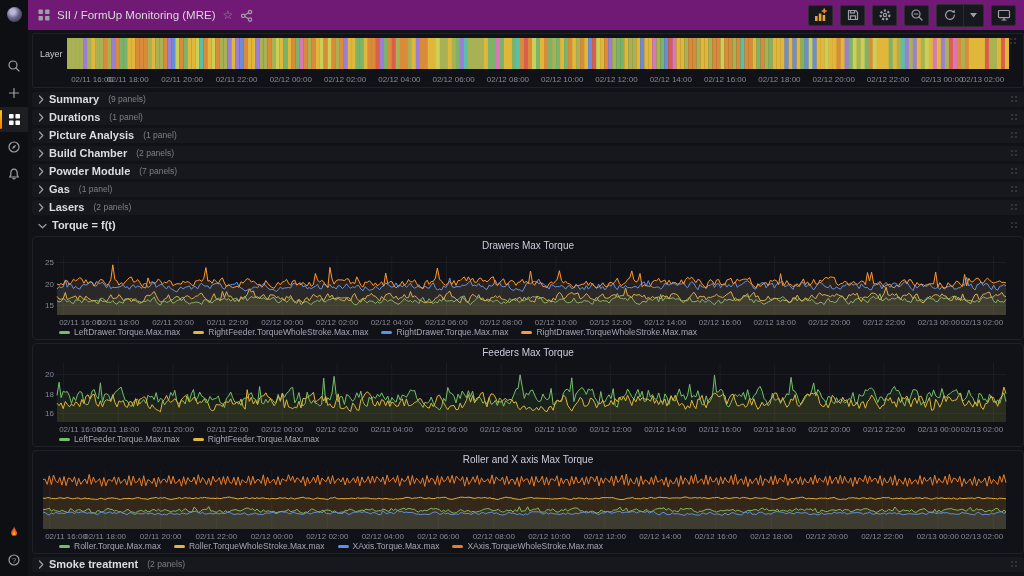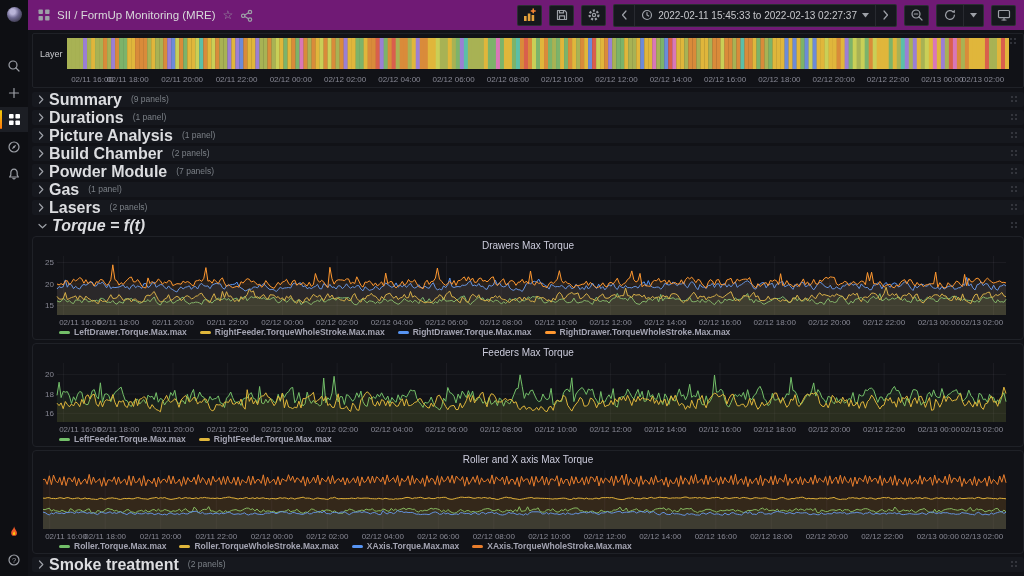--- a/index.html
+++ b/index.html
@@ -37,35 +37,35 @@
   .time-text{font-size:10px;color:#c7c8cc;margin:0 5px;white-space:nowrap;}
   
   .content{position:absolute;left:28px;top:30px;width:996px;bottom:0;box-sizing:border-box;
            padding:3px 0 0 4px;}
   .layer-panel{position:relative;height:55px;background:#111217;border:1px solid #1f2127;border-radius:2px;
                box-sizing:border-box;margin-bottom:4px;}
   .layer-label{position:absolute;left:7px;top:15px;font-size:9px;color:#c7c8cc;}
   .layer-svg{position:absolute;left:34px;top:4px;}
   .dash-row{height:15px;margin-bottom:3px;background:#16181e;border-radius:2px;display:flex;align-items:center;
             padding:0 6px;position:relative;cursor:pointer;}
-  .dash-row.open{background:transparent;font-style:italic;}
+  .dash-row.open{background:transparent;}
   .row-chev{display:flex;align-items:center;margin-right:5px;}
-  .row-title{font-size:16px;font-weight:700;color:#dcdde0;line-height:1;}
+  .row-title{font-size:11px;font-weight:700;color:#dcdde0;line-height:1;}
   .row-count{font-size:8.5px;color:#7b8087;margin-left:9px;line-height:1;}
   .grip{position:absolute;right:5px;top:3px;width:9px;height:9px;opacity:.55;cursor:grab;
         background-image:radial-gradient(circle,#4a4d55 1px,transparent 1.1px);background-size:4px 4px;}
   .panel{position:relative;height:104px;background:#111217;border:1px solid #1f2127;border-radius:4px;
          box-sizing:border-box;margin-bottom:3px;}
   .panel-title{position:absolute;left:0;right:0;top:3px;text-align:center;font-size:10px;font-weight:500;
                color:#ccccdc;cursor:pointer;}
   .chart{position:absolute;left:4px;top:15px;}
   .legend{position:absolute;left:26px;bottom:2px;display:flex;gap:13px;align-items:center;white-space:nowrap;}
   .lg-item{display:flex;align-items:center;gap:4px;cursor:pointer;}
   .lg-mark{width:11px;height:3px;border-radius:2px;display:inline-block;}
-  .lg-txt{font-size:8.5px;color:rgba(204,204,220,0.78);font-weight:bold;}
+  .lg-txt{font-size:8.5px;color:rgba(204,204,220,0.78);}
   svg{display:block;}
   svg text{font-family:"Liberation Sans",sans-serif;}
   .ic{stroke:#9da0a7;stroke-width:1.2;fill:none;stroke-linecap:round;stroke-linejoin:round;}
 </style>
 </head>
 <body>
 
 <div class="app">
 
   <aside class="sidebar">
@@ -183,44 +183,20 @@
           </g>
         </svg>
     </button>
     <button class="tb-btn">
       <svg width="14" height="14">
           <circle cx="7" cy="7" r="4.4" fill="none" stroke="#9da0a7" stroke-width="2.2" stroke-dasharray="2.1 1.7"></circle>
           <circle cx="7" cy="7" r="1.6" fill="none" stroke="#9da0a7" stroke-width="1.2"></circle>
         </svg>
     </button>
 
-    <div class="grp">
-      <button>
-        <svg width="8" height="12">
-            <path class="ic" d="M6 2 L2.5 6 L6 10"></path>
-          </svg>
-      </button>
-      <button>
-        <svg width="12" height="12">
-            <g class="ic">
-              <circle cx="6" cy="6" r="4.5"></circle>
-              <path d="M6 3.6V6l1.7 1"></path>
-            </g>
-          </svg>
-        <span class="time-text">2022-02-11 15:45:33 to 2022-02-13 02:27:37</span>
-        <svg width="7" height="5">
-            <path d="M0 0h7L3.5 4.5z" fill="#9da0a7"></path>
-          </svg>
-      </button>
-      <button>
-        <svg width="8" height="12">
-            <path class="ic" d="M2 2 L5.5 6 L2 10"></path>
-          </svg>
-      </button>
-    </div>
 
     <button class="tb-btn">
       <svg width="14" height="14">
           <g class="ic">
             <circle cx="6" cy="6" r="4"></circle>
             <line x1="4.3" y1="6" x2="7.7" y2="6"></line>
             <line x1="8.9" y1="8.9" x2="12" y2="12"></line>
           </g>
         </svg>
     </button>

